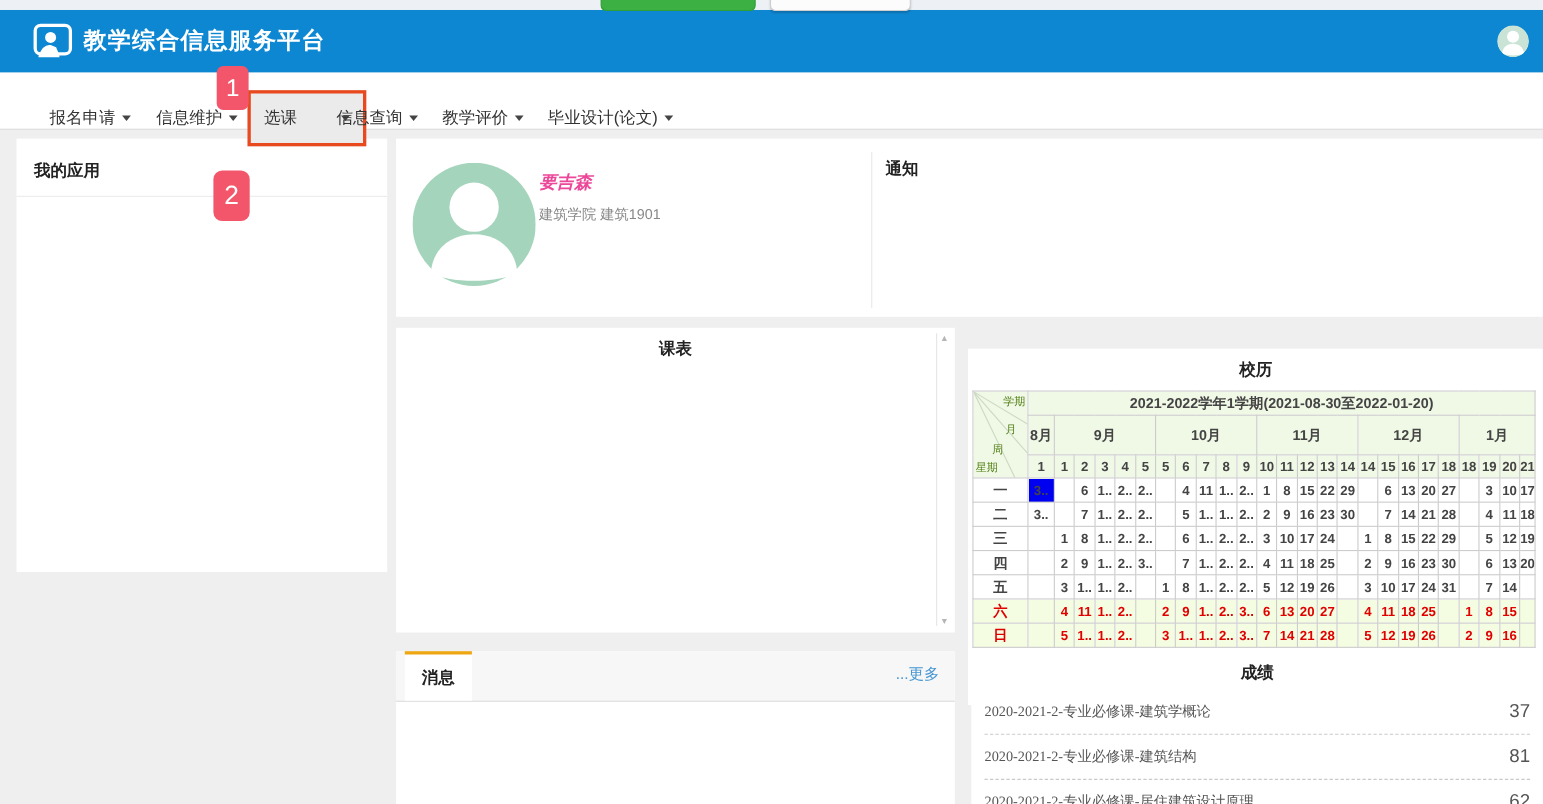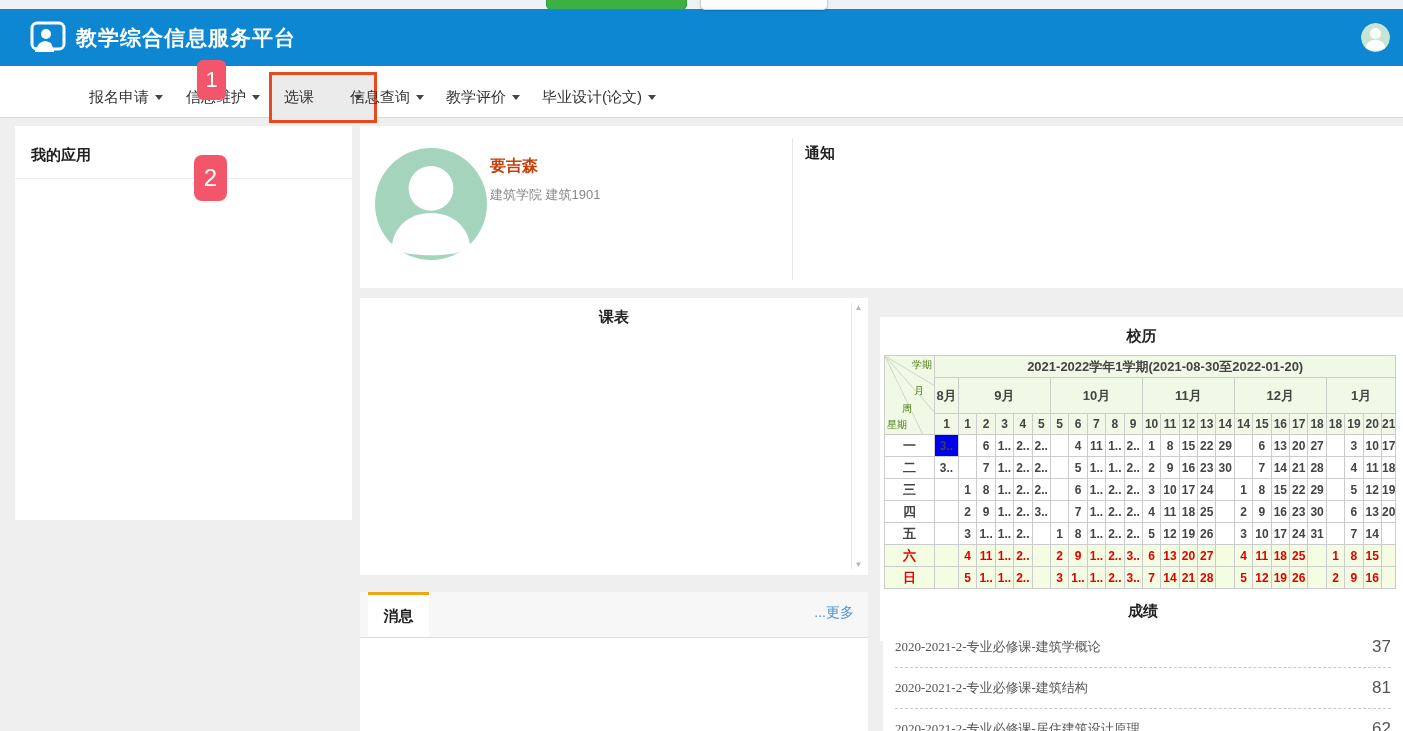--- a/index.html
+++ b/index.html
@@ -18,22 +18,22 @@
   .logo{position:absolute;left:30px;top:12px;width:36px;height:32px;}
   .app-title{position:absolute;left:76px;top:0;height:57px;line-height:57px;margin:0;color:#fff;
              font-size:21px;font-weight:bold;letter-spacing:1px;}
   .user-avatar{position:absolute;right:13px;top:14px;width:29px;height:29px;border-radius:50%;
                overflow:hidden;cursor:pointer;}
 
   
   .navbar{position:absolute;left:0;top:66px;width:100%;height:51px;background:#fff;
           border-bottom:1px solid #d9d9d9;z-index:10;}
   .navbar ul{list-style:none;margin:0;padding:0;position:relative;height:100%;}
-  .nav-item{position:absolute;top:6px;height:100%;display:flex;align-items:center;
-            font-size:15px;color:#333;cursor:pointer;box-sizing:border-box;margin-left:44px;}
+  .nav-item{position:absolute;top:16px;height:100%;display:flex;align-items:center;
+            font-size:15px;color:#333;cursor:pointer;box-sizing:border-box;}
   .nav-item:nth-child(1){left:45px;}
   .nav-item:nth-child(2){left:142px;}
   .nav-item:nth-child(3){left:225px;}
   .nav-item:nth-child(4){left:306px;}
   .nav-item:nth-child(5){left:402px;}
   .nav-item:nth-child(6){left:498px;}
   .nav-boxed{border:3px solid #e8491f;background:#ebebeb;padding:0 12px;gap:34px;}
   .caret{width:0;height:0;border-left:4px solid transparent;border-right:4px solid transparent;
          border-top:5px solid #444;margin-left:6px;}
 
@@ -52,21 +52,21 @@
   .dd-highlight{border:3px solid #e8491f;padding-left:13px;}
 
   
   .card{position:absolute;background:#fff;}
   .card-myapps{left:15px;top:126px;width:337px;height:394px;}
   .myapps-title{font-size:15px;font-weight:bold;color:#222;padding:20px 16px 13px;
                 border-bottom:1px solid #ececec;}
 
   .card-profile{left:360px;top:126px;width:1043px;height:162px;}
   .big-avatar{position:absolute;left:15px;top:22px;width:112px;height:112px;}
-  .p-name{position:absolute;left:130px;top:30px;font-size:16px;font-weight:bold;color:#c2410c;}
+  .p-name{position:absolute;left:130px;top:30px;font-size:16px;font-weight:bold;color:#ec4899;font-style:italic;}
   .p-dept{position:absolute;left:130px;top:60px;font-size:13px;color:#888;}
   .v-divider{position:absolute;left:432px;top:12px;bottom:8px;width:1px;background:#e8e8e8;}
   .notice-title{position:absolute;left:445px;top:18px;font-size:15px;font-weight:bold;color:#222;}
 
   .card-timetable{left:360px;top:298px;width:508px;height:277px;}
   .panel-title{font-size:15px;font-weight:bold;color:#222;padding:10px 15px 6px;text-align:center;}
   .tt-scroll{position:absolute;top:5px;bottom:6px;right:3px;width:13px;border-left:1px solid #e5e5e5;}
   .sb-up{position:absolute;top:0;left:0;right:0;text-align:center;font-size:8px;color:#b5b5b5;cursor:pointer;}
   .sb-down{position:absolute;bottom:0;left:0;right:0;text-align:center;font-size:8px;color:#b5b5b5;cursor:pointer;}
 

